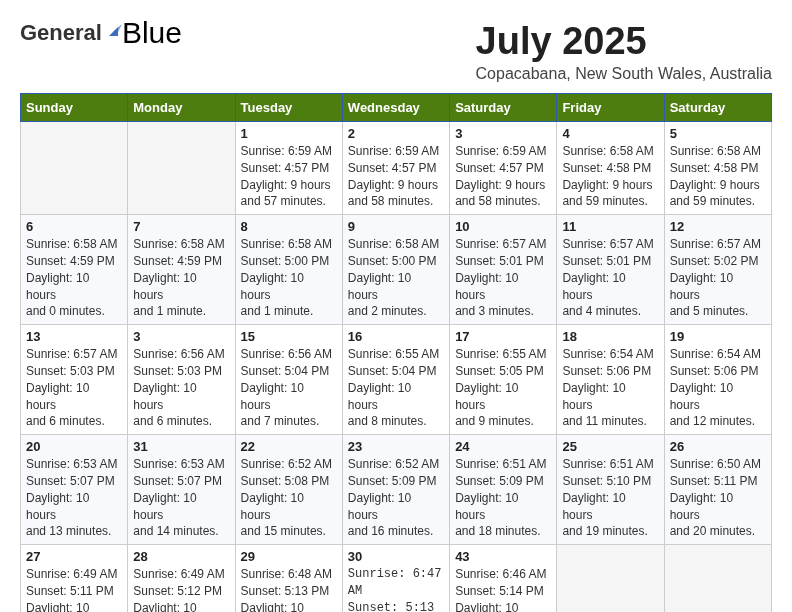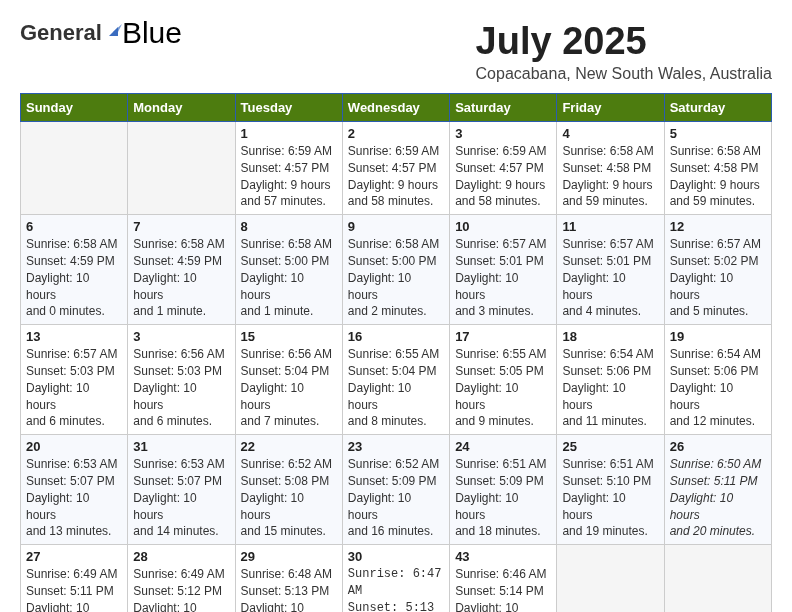--- a/index.html
+++ b/index.html
@@ -289,21 +289,21 @@
         </td>
         <td>
           <span class="day-num">25</span>
           <div class="day-info" style="white-space: pre-line;">Sunrise: 6:51 AM
 Sunset: 5:10 PM
 Daylight: 10 hours
 and 19 minutes.</div>
         </td>
         <td>
           <span class="day-num">26</span>
-          <div class="day-info" style="white-space: pre-line; font-style: italic;">Sunrise: 6:50 AM
+          <div class="day-info" style="white-space: pre-line;">Sunrise: 6:50 AM
 Sunset: 5:11 PM
 Daylight: 10 hours
 and 20 minutes.</div>
         </td>
       </tr>
       <tr>
         <td>
           <span class="day-num">27</span>
           <div class="day-info" style="white-space: pre-line;">Sunrise: 6:49 AM
 Sunset: 5:11 PM

